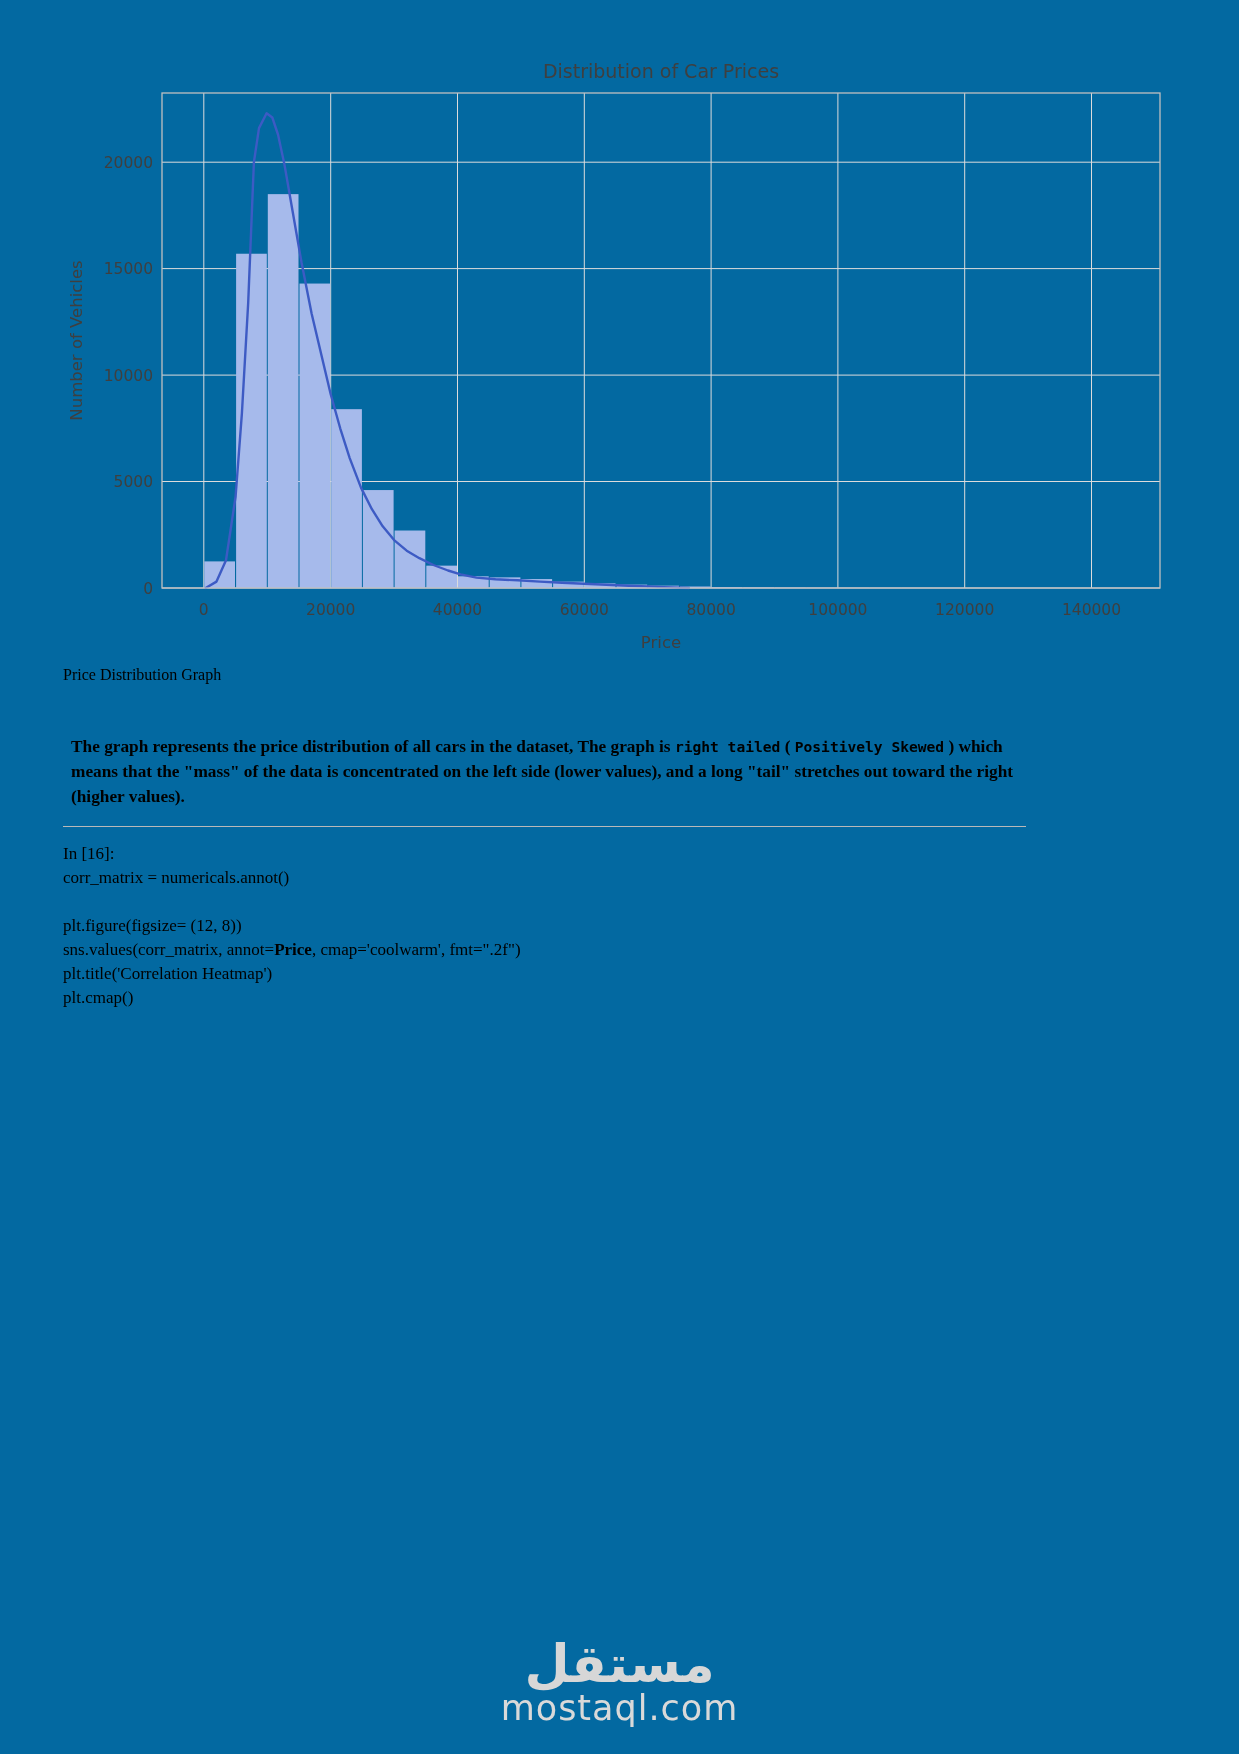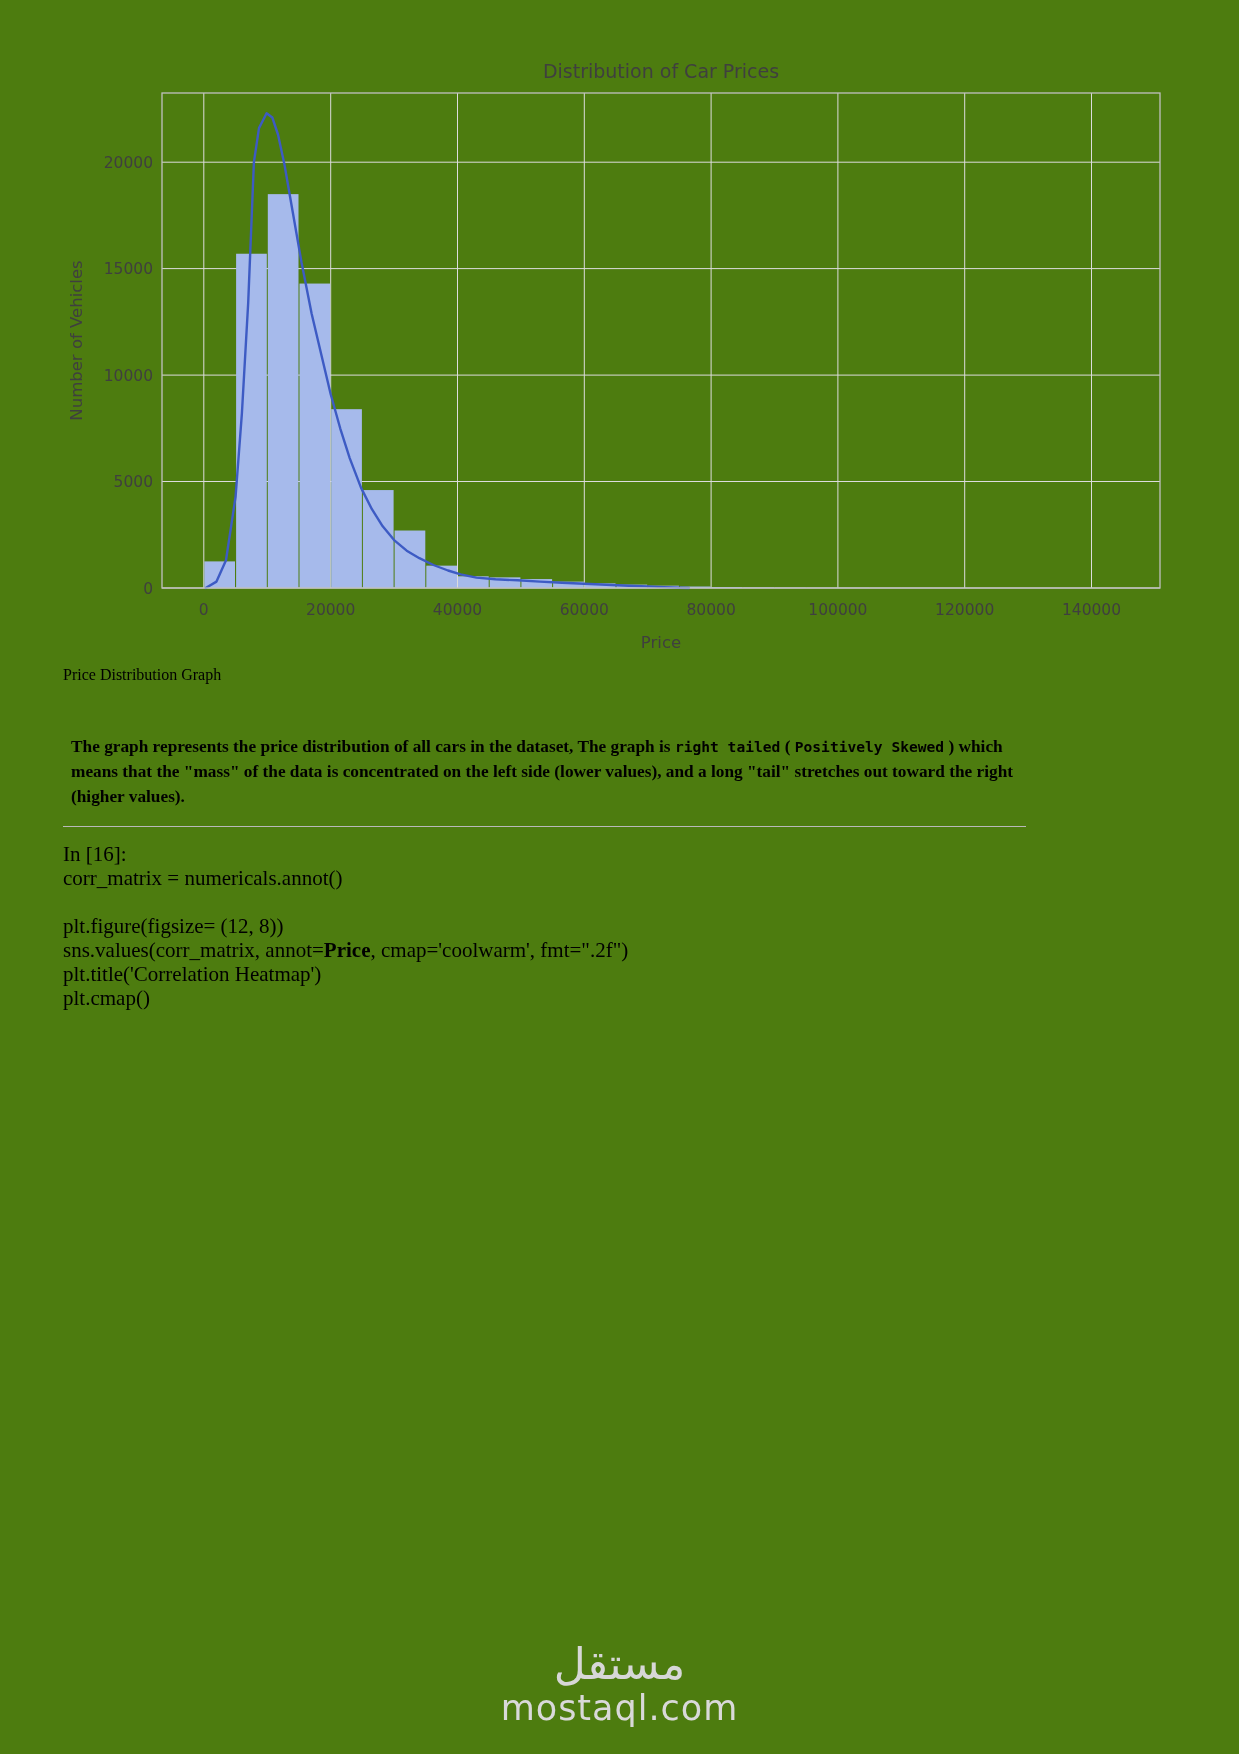--- a/index.html
+++ b/index.html
@@ -1,30 +1,30 @@
 <!DOCTYPE html>
 <html><head>
 <meta charset="utf-8">
 <style>
   html,body{margin:0;padding:0;background:#ffffff;}
-  .page{position:relative;width:1239px;height:1754px;background:#4d7c0f;overflow:hidden;
+  .page{position:relative;width:1239px;height:1754px;background:#0369a1;overflow:hidden;
         font-family:"Liberation Serif", serif;color:#000;}
   .chart-svg{position:absolute;left:0;top:0;}
   .heading{position:absolute;left:63px;top:666px;margin:0;
            font-family:"Liberation Serif", serif;font-weight:normal;font-size:16px;color:#000;}
   .desc{position:absolute;left:63px;top:726px;width:972px;margin:8px;
         font-family:"Liberation Serif", serif;font-weight:bold;font-size:17.3px;line-height:25px;color:#000;}
   .desc .m{font-family:"DejaVu Sans Mono", monospace;font-weight:bold;font-size:14.6px;}
   .divider{position:absolute;left:63px;top:826px;width:963px;margin:0;border:none;
            border-top:1px solid #b9b9b9;}
   .codecell{position:absolute;left:63px;top:842px;
-            font-family:"Liberation Serif", serif;font-size:21px;line-height:24px;color:#000;}
+            font-family:"Liberation Serif", serif;font-size:17px;line-height:24px;color:#000;}
   .codeline{white-space:pre;min-height:24px;}
   .watermark{position:absolute;left:0;width:1239px;top:1636px;text-align:center;}
-  .wm-logo{font-family:"DejaVu Sans", sans-serif;font-weight:normal;font-size:44px;line-height:56px;
+  .wm-logo{font-family:"DejaVu Sans", sans-serif;font-weight:bold;font-size:52px;line-height:56px;
            color:#d7d7d7;direction:rtl;}
   .wm-url{font-family:"DejaVu Sans", sans-serif;font-weight:normal;font-size:35px;line-height:36px;
           color:#d9d9d9;letter-spacing:1px;margin-top:-2px;}
 </style>
 </head>
 <body>
 
 <div class="page">
 
   <svg id="chart" class="chart-svg" width="1239" height="660" viewBox="0 0 1239 660">

